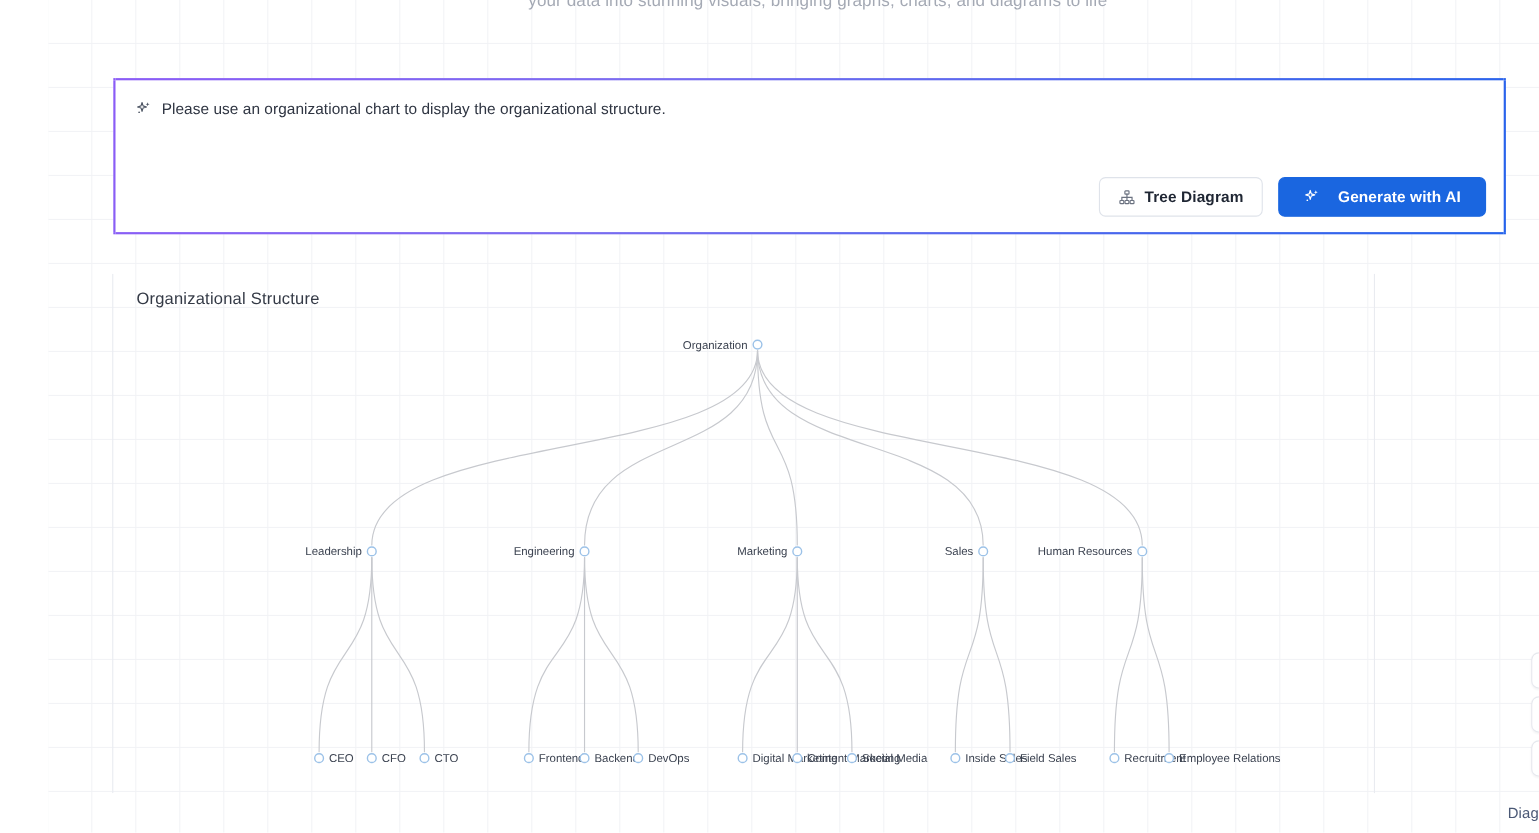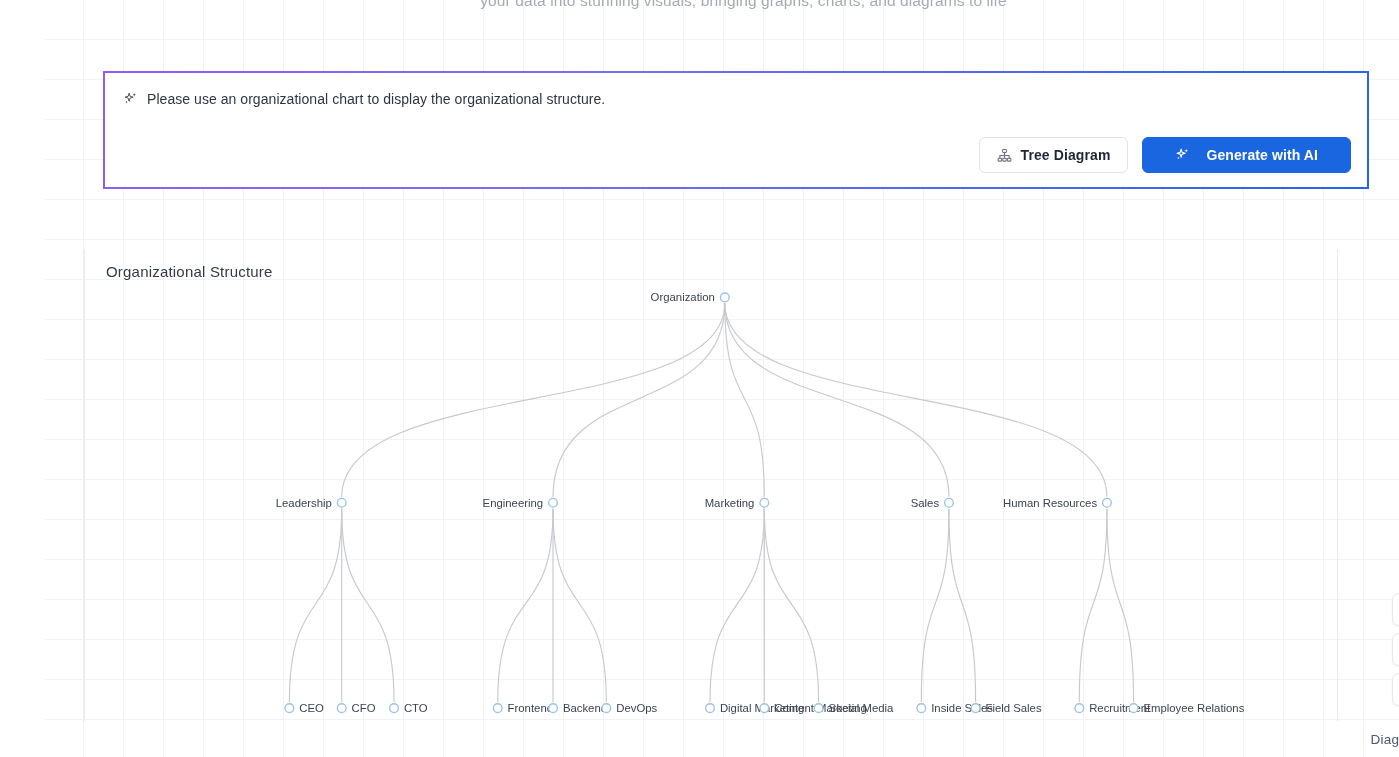--- a/index.html
+++ b/index.html
@@ -31,21 +31,21 @@
     line-height: 30px;
     letter-spacing: .1px;
   }
   .intro .l1 { display:block; opacity:.55; }
   .intro .l2 { display:block; }
 
   
   .prompt-card {
     position: absolute;
     left: 59px; top: 71px;
-    width: 1266px; height: 118px;
+    width: 1266px; height: 142px;
     background: #fff;
     border: 2px solid;
     border-image: linear-gradient(115deg,#8b5cf6 0%, #7c6cf0 35%, #2563eb 100%) 1;
     border-radius: 2px;
   }
   .prompt-row {
     position: absolute; left: 18px; top: 16px; right: 18px;
     display: flex; align-items: flex-start; gap: 8px;
   }
   .sparkle-icon { flex: 0 0 auto; width: 16px; height: 16px; margin-top: 2px; }
@@ -65,29 +65,29 @@
     cursor: pointer; white-space: nowrap;
     letter-spacing: .1px;
   }
   .btn-secondary {
     background: #fff; color: #1f2633;
     border: 1px solid #dfe3ea;
   }
   .btn-primary {
     background: #1a66e0; color: #fff;
     border: 1px solid #1a66e0;
-    padding: 0 32px;
+    padding: 0 22px;
   }
   .btn-primary .lbl { margin-left: 6px; }
 
   
   .diagram-panel {
     position: absolute;
-    left: 40px; top: 249px;
-    width: 1254px; height: 472px;
+    left: 58px; top: 249px;
+    width: 1148px; height: 472px;
     background: transparent;
     border-left: 1px solid #e9ebf0;
     border-right: 1px solid #e9ebf0;
   }
   .diagram-title {
     position: absolute; left: 21px; top: 14px;
     font-size: 15px; color: #343a46; letter-spacing: .2px;
   }
   .diagram-svg { position: absolute; left: 0; top: 0; width: 100%; height: 100%; }
 

